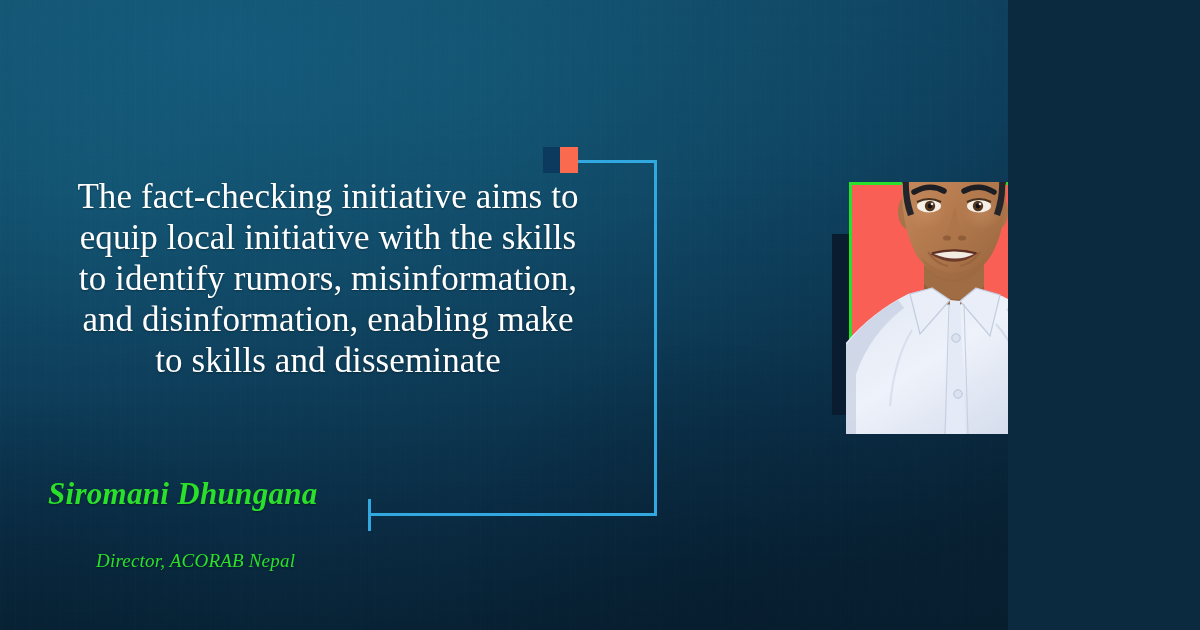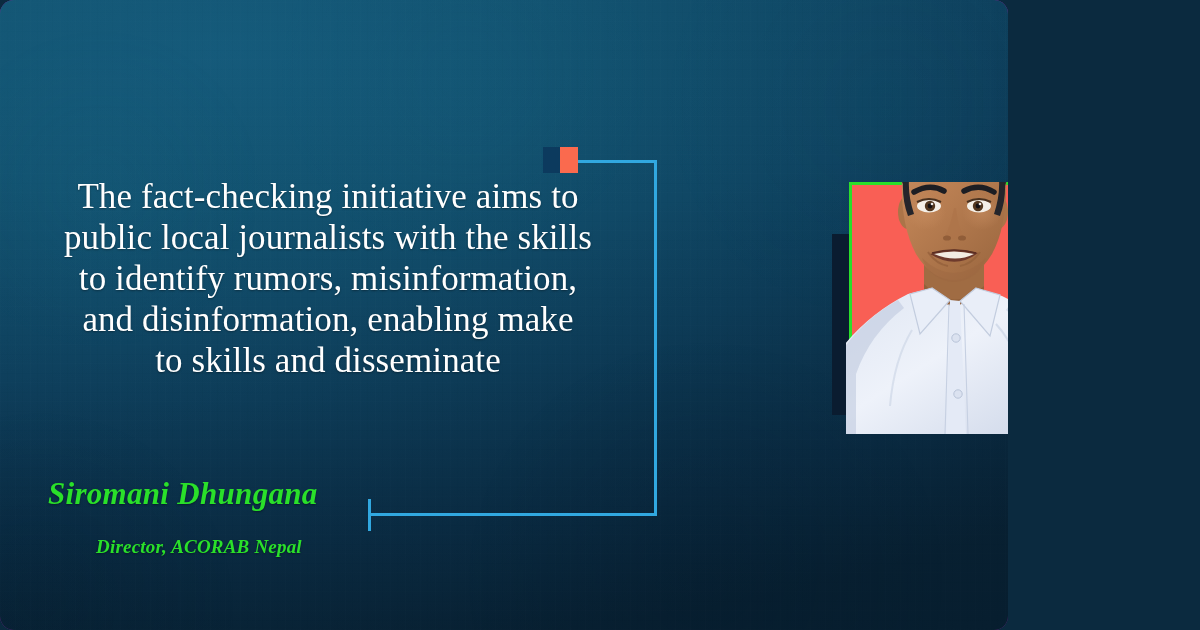--- a/index.html
+++ b/index.html
@@ -7,21 +7,20 @@
     padding: 0;
     background: #0b2a3f;
   }
   #canvas {
     position: relative;
     width: 1008px;
     height: 630px;
     overflow: hidden;
     font-family: "Liberation Serif", "DejaVu Serif", serif;
     background: #a21caf;
-    border-radius: 14px;
   }
 
   
   .bg-base {
     position: absolute;
     inset: 0;
     background:
       radial-gradient(ellipse 130% 95% at 22% 8%, #15597a 0%, #12516f 26%, #0e3f5c 58%, #0b2f48 82%, #092437 100%);
   }
   .bg-vignette {
@@ -108,24 +107,24 @@
     font-size: 31px;
     font-style: italic;
     font-weight: bold;
     color: #2ae02a;
     letter-spacing: 0.3px;
     text-shadow: 0 1px 2px rgba(0,0,0,0.4);
   }
   #speaker-role {
     position: absolute;
     left: 96px;
-    top: 536px;
+    top: 550px;
     font-size: 19px;
     font-style: italic;
-    font-weight: bold;
+    font-weight: normal;
     color: #2ae02a;
     letter-spacing: 0.2px;
     text-shadow: 0 1px 2px rgba(0,0,0,0.4);
   }
 
   
   #portrait-block { position: absolute; left: 0; top: 0; width: 1200px; height: 630px; }
   #shadow-rect {
     position: absolute;
     left: 832px; top: 234px;
@@ -161,21 +160,21 @@
   <div class="bracket-line" id="br-top"></div>
   <div class="bracket-line" id="br-right"></div>
   <div class="bracket-line" id="br-bottom"></div>
   <div class="bracket-line" id="br-tick"></div>
 
   <div class="sq" id="sq-navy"></div>
   <div class="sq" id="sq-coral"></div>
 
   <div id="quote">
     <span class="ln">The fact-checking initiative aims to</span>
-    <span class="ln">public local journalists with the skills</span>
+    <span class="ln">equip local initiative with the skills</span>
     <span class="ln">to identify rumors, misinformation,</span>
     <span class="ln">and disinformation, enabling make</span>
     <span class="ln">to skills and disseminate</span>
   </div>
 
   <div id="speaker-name">Siromani Dhungana</div>
   <div id="speaker-role">Director, ACORAB Nepal</div>
 
   <div id="portrait-block">
     <div id="shadow-rect"></div>

